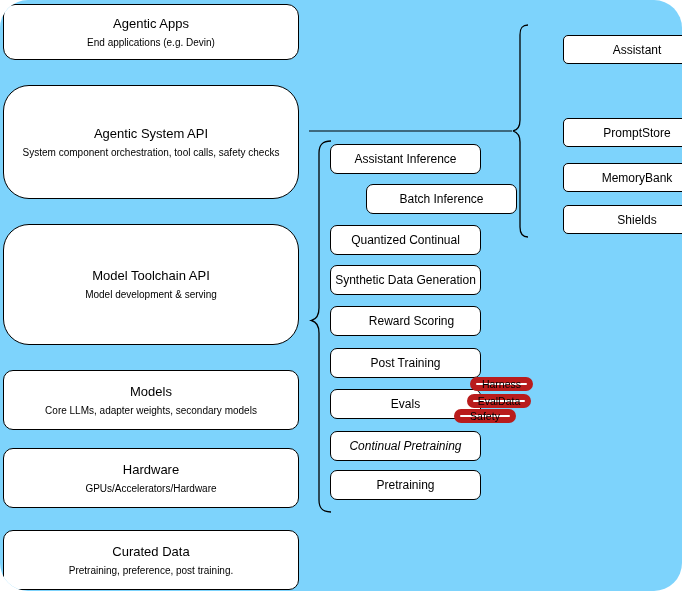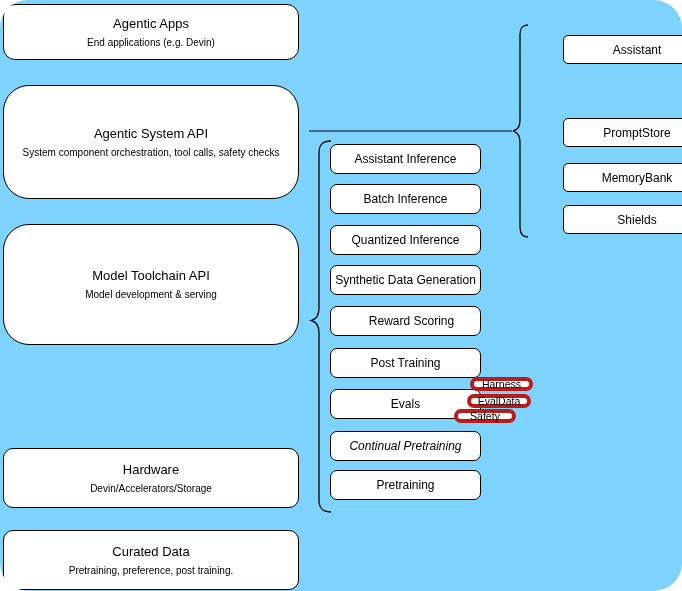--- a/index.html
+++ b/index.html
@@ -11,21 +11,21 @@
     position:absolute;background:#fff;border:1px solid #000;box-sizing:border-box;
     display:flex;flex-direction:column;align-items:center;justify-content:center;
     text-align:center;
   }
   .lbox{left:3px;width:296px;}
   .lbox .title{font-size:13px;line-height:16px;}
   .lbox .subtitle{font-size:10px;line-height:13px;margin-top:4px;}
   .mbox{left:330px;width:151px;height:30px;border-radius:7px;font-size:12px;}
   .rbox{left:530px;width:148px;height:29px;border-radius:5px;font-size:12px;margin-left:33px;}
   .pill{
-    position:absolute;background:#fff;border:4px solid #b91c1c;box-sizing:border-box;
+    position:absolute;background:#fff;border:6px solid #b91c1c;box-sizing:border-box;
     border-radius:8px;display:flex;align-items:center;justify-content:center;
     font-size:10.5px;z-index:3;
   }
   .edges{position:absolute;left:0;top:0;z-index:2;pointer-events:none;}
   .mbox,.rbox{z-index:1;}
 </style>
 </head>
 <body>
 
 <div class="canvas">
@@ -38,45 +38,49 @@
   <div class="node lbox" style="top:85px;height:114px;border-radius:26px;">
     <div class="title">Agentic System API</div>
     <div class="subtitle">System component orchestration, tool calls, safety checks</div>
   </div>
 
   <div class="node lbox" style="top:224px;height:121px;border-radius:26px;">
     <div class="title">Model Toolchain API</div>
     <div class="subtitle">Model development &amp; serving</div>
   </div>
 
+  <div class="node lbox" style="top:370px;height:60px;border-radius:10px;">
+    <div class="title">Models</div>
+    <div class="subtitle">Core LLMs, adapter weights, secondary models</div>
+  </div>
 
   <div class="node lbox" style="top:448px;height:60px;border-radius:10px;">
     <div class="title">Hardware</div>
-    <div class="subtitle">Devin/Accelerators/Storage</div>
+    <div class="subtitle">GPUs/Accelerators/Hardware</div>
   </div>
 
   <div class="node lbox" style="top:530px;height:60px;border-radius:10px;">
     <div class="title">Curated Data</div>
     <div class="subtitle">Pretraining, preference, post training.</div>
   </div>
 
   <svg class="edges" width="682" height="591" viewBox="0 0 682 591">
     <path d="M309 131 L512 131" fill="none" stroke="#000" stroke-width="1.2"></path>
     <path d="M331 141 C322 141 319 145 319 153 L319 308 C319 315 317 319 311.5 320.5 C317 322 319 326 319 333 L319 500 C319 508 322 512 331 512" fill="none" stroke="#000" stroke-width="1.3"></path>
     <path d="M528 25 C522 25 520 28 520 35 L520 120 C520 126 518 130 513 131 C518 132.5 520 136 520 142 L520 227 C520 233.5 522 237 528 237" fill="none" stroke="#000" stroke-width="1.3"></path>
   </svg>
 
   <div class="node mbox" style="top:144px;">
     <span>Assistant Inference</span>
   </div>
-  <div class="node mbox" style="top:184px;">
+  <div class="node mbox" style="top:184px;margin-left:36px;">
     <span>Batch Inference</span>
   </div>
   <div class="node mbox" style="top:225px;">
-    <span>Quantized Inference</span>
+    <span>Quantized Continual</span>
   </div>
   <div class="node mbox" style="top:265px;">
     <span>Synthetic Data Generation</span>
   </div>
   <div class="node mbox" style="top:306px;padding-left:12px;">
     <span>Reward Scoring</span>
   </div>
   <div class="node mbox" style="top:348px;">
     <span>Post Training</span>
   </div>

